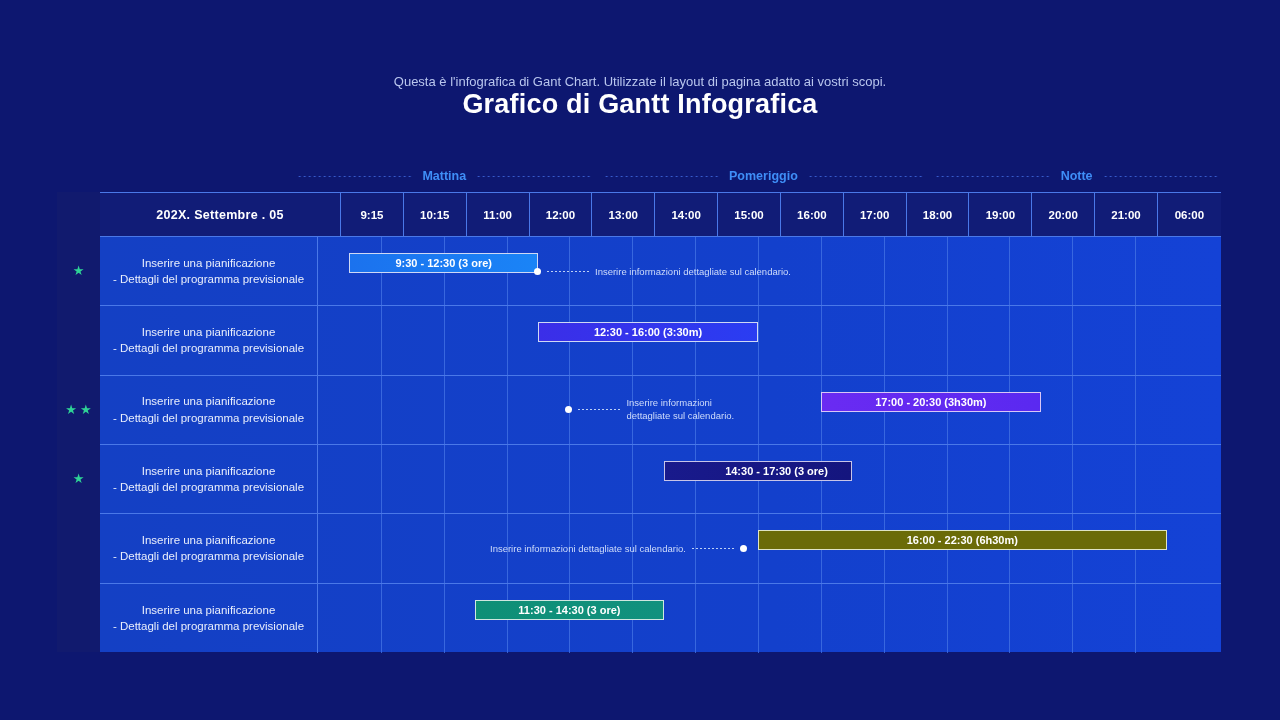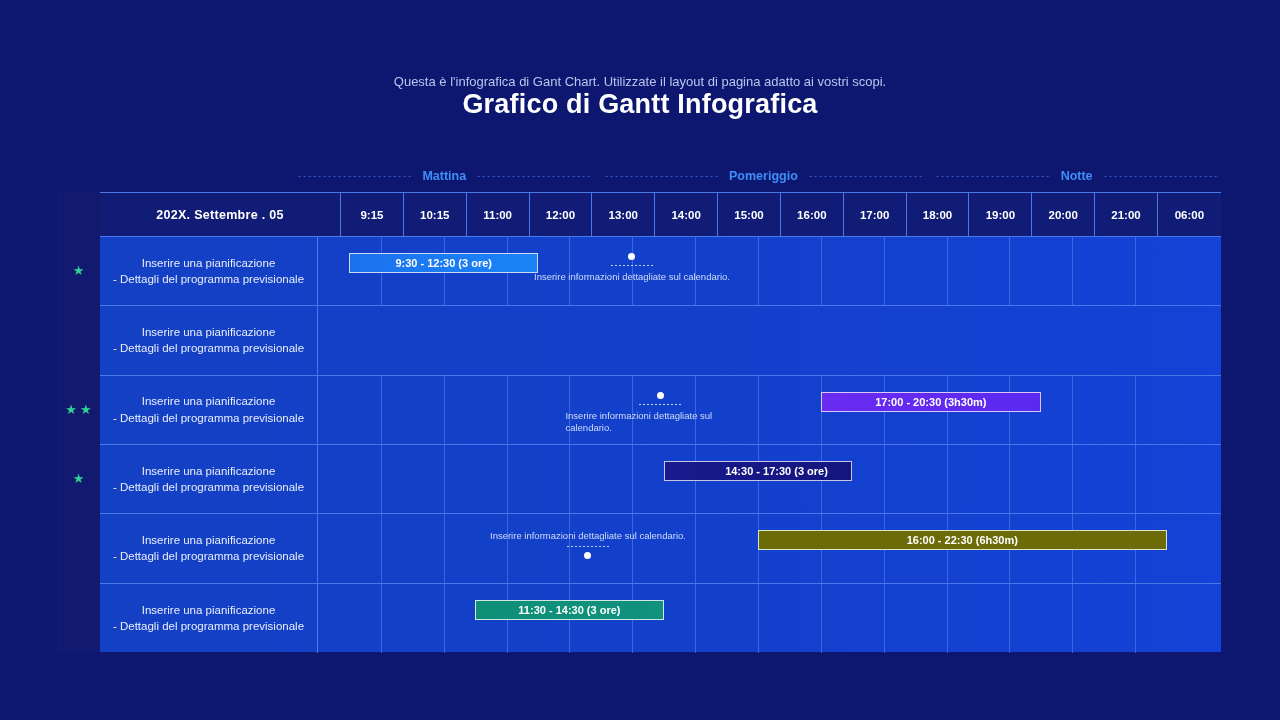--- a/index.html
+++ b/index.html
@@ -112,21 +112,21 @@
   .bar.b2{ background:linear-gradient(90deg,#3b2ee8,#2a3df2); }
   .bar.b3{ background:linear-gradient(90deg,#6a2bf2,#5a29f0); border-color:#d9c7f7; }
   .bar.b4{ background:linear-gradient(90deg,#191a8c,#14157e); border-color:#c8c5e8; }
   .bar.b5{ background:#6b6b08; border-color:#dfe4c4; }
   .bar.b6{ background:linear-gradient(90deg,#0e8f76,#11917e); border-color:#cfe7e0; }
 
   
   .anno{
     position:absolute; top:16px; height:36px;
     display:flex; align-items:center; gap:5px;
-    font-size:9.5px; color:#cfdcfb; white-space:nowrap;flex-direction:column;
+    font-size:9.5px; color:#cfdcfb; white-space:nowrap;
   }
   .anno.wrap{ white-space:normal; width:190px; line-height:1.3; }
   .anno-dot{
     width:7px; height:7px; border-radius:50%; background:#ffffff; flex:none;
   }
   .anno-line{
     width:44px; height:1px; flex:none;
     background-image:radial-gradient(circle, #bcd0f6 .9px, transparent 1.1px);
     background-size:4px 2px; background-repeat:repeat-x; background-position:center;
   }
@@ -199,20 +199,36 @@
               <span class="anno-line"></span>
               <span class="anno-text">Inserire informazioni dettagliate sul calendario.</span>
             </div>
           </div>
         </div>
         <div class="grow">
           <div class="label-cell">
             <div>Inserire una pianificazione</div>
             <div>- Dettagli del programma previsionale</div>
           </div>
+          <div class="cols">
+            <div class="vline" style="left: 62.8571px;"></div>
+            <div class="vline" style="left: 125.714px;"></div>
+            <div class="vline" style="left: 188.571px;"></div>
+            <div class="vline" style="left: 251.429px;"></div>
+            <div class="vline" style="left: 314.286px;"></div>
+            <div class="vline" style="left: 377.143px;"></div>
+            <div class="vline" style="left: 440px;"></div>
+            <div class="vline" style="left: 502.857px;"></div>
+            <div class="vline" style="left: 565.714px;"></div>
+            <div class="vline" style="left: 628.571px;"></div>
+            <div class="vline" style="left: 691.429px;"></div>
+            <div class="vline" style="left: 754.286px;"></div>
+            <div class="vline" style="left: 817.143px;"></div>
+            <div class="bar b2" style="left: 220px; width: 220px;">12:30 - 16:00 (3:30m)</div>
+          </div>
         </div>
         <div class="grow">
           <div class="label-cell">
             <div>Inserire una pianificazione</div>
             <div>- Dettagli del programma previsionale</div>
           </div>
           <div class="cols">
             <div class="vline" style="left: 62.8571px;"></div>
             <div class="vline" style="left: 125.714px;"></div>
             <div class="vline" style="left: 188.571px;"></div>

